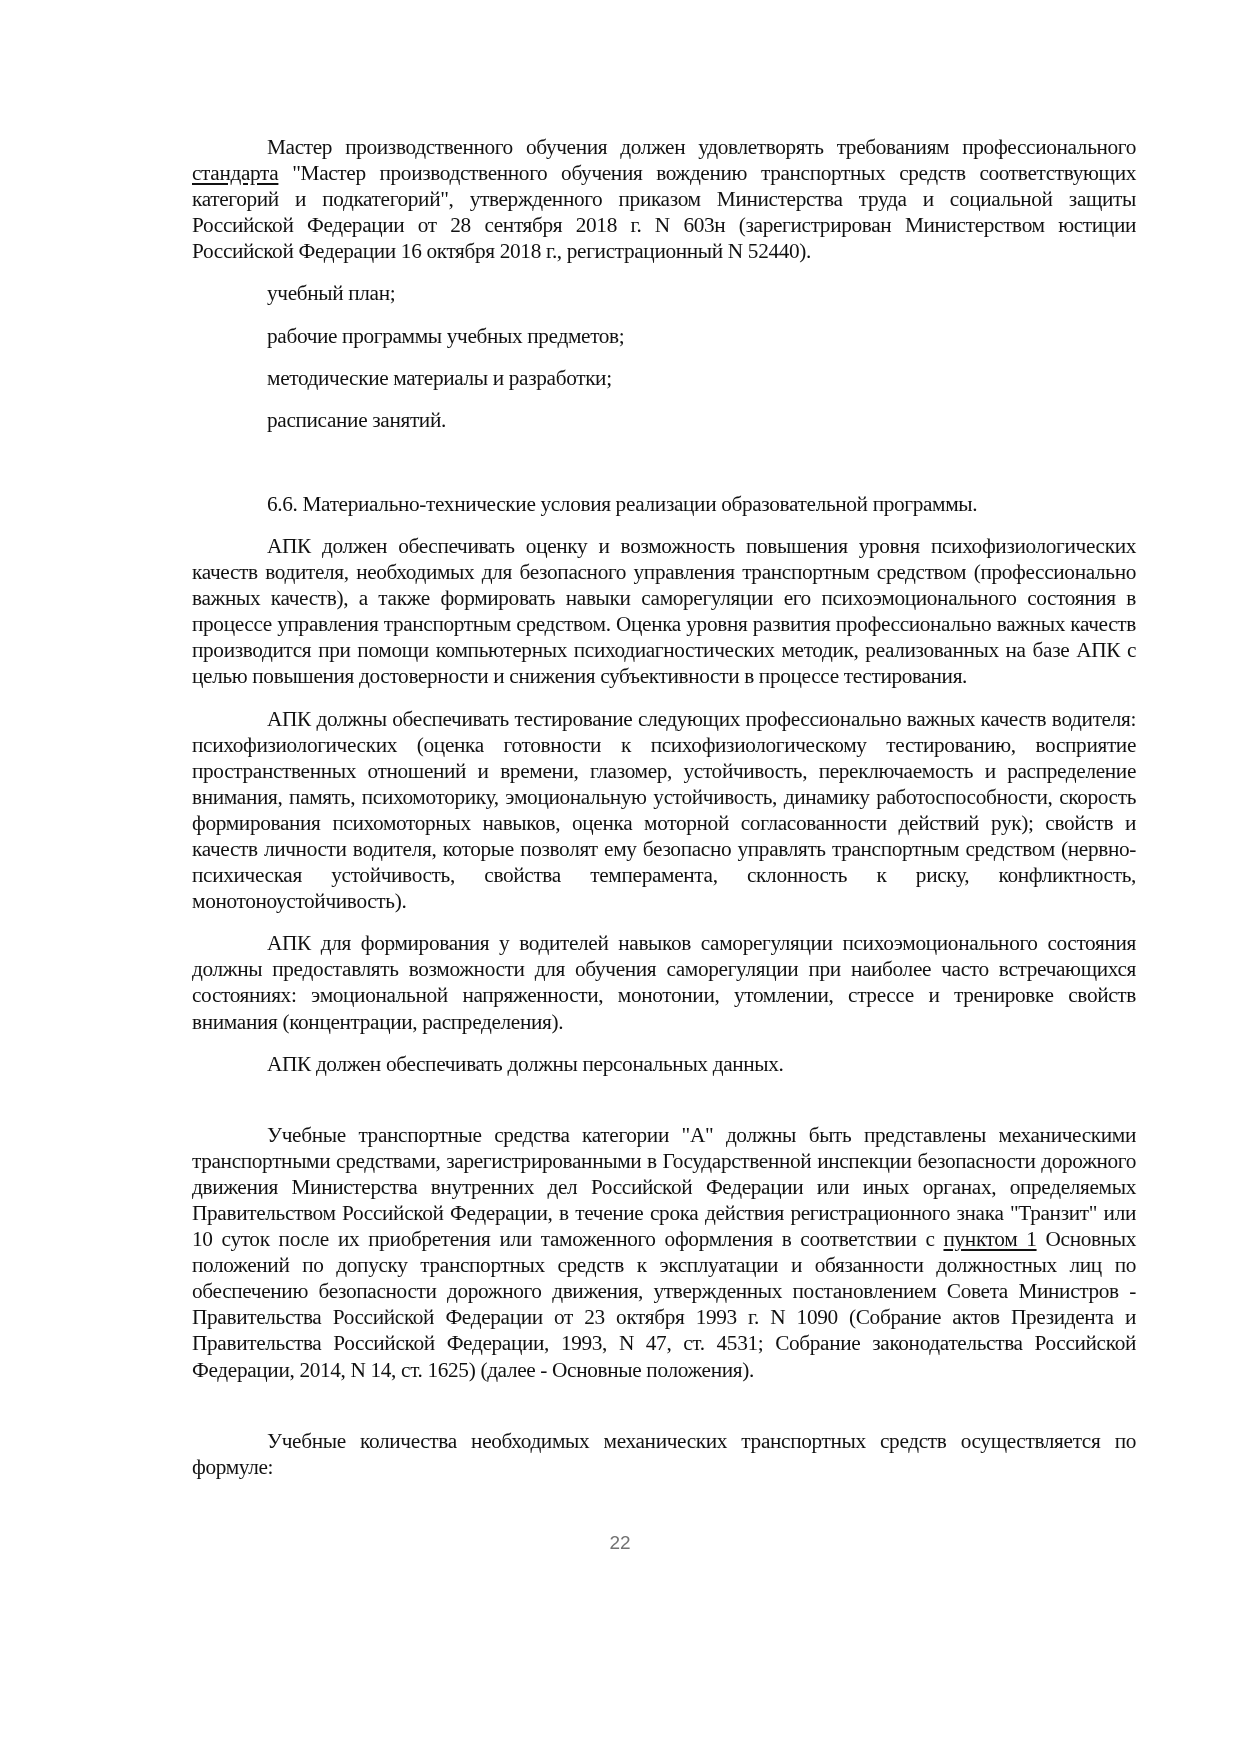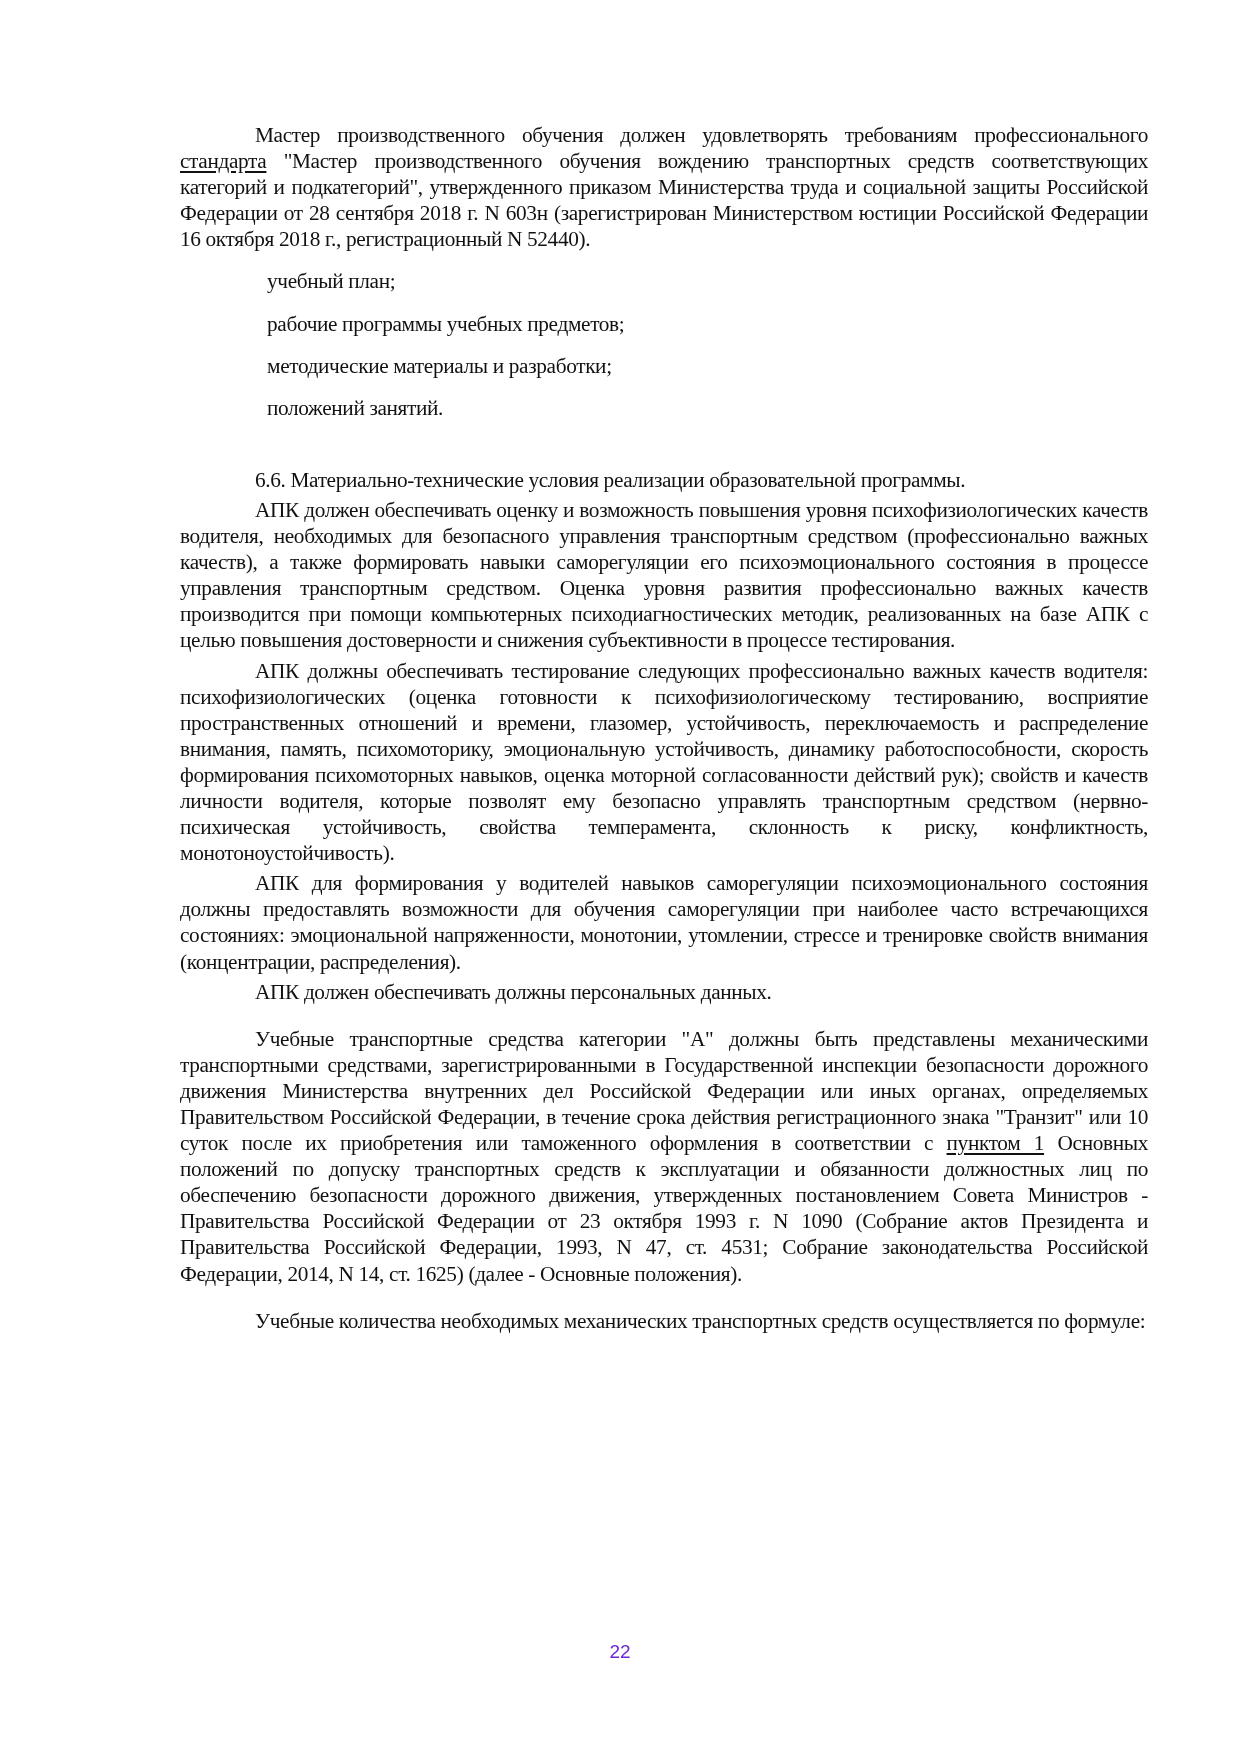--- a/index.html
+++ b/index.html
@@ -3,43 +3,43 @@
 <meta charset="utf-8">
 <style>
   html, body { margin: 0; padding: 0; background: #ffffff; }
   body { width: 1240px; height: 1755px; position: relative; overflow: hidden; }
   .page {
     position: absolute; left: 176px; top: 118px; width: 976px;
     font-family: "Liberation Serif", serif;
     font-size: 21.3px; line-height: 26.1px; color: #111;
     letter-spacing: -0.35px;
   }
-  .p { text-align: justify; margin: 4px; text-indent: 75px; }
+  .p { text-align: justify; margin: 16px; text-indent: 75px; }
   .list { margin: 0; padding: 0 0 0 75px; list-style: none; }
   .list li { margin: 16px; }
   .gap { height: 26px; }
   .gap-sm { height: 13px; }
   u.link { text-decoration: underline; text-underline-offset: 3px; }
   .pagenum {
-    position: absolute; left: 0; width: 1240px; top: 1641px; text-align: center;
-    font-family: "Liberation Sans", sans-serif; font-size: 19px; color: #6d28d9;
+    position: absolute; left: 0; width: 1240px; top: 1532px; text-align: center;
+    font-family: "Liberation Sans", sans-serif; font-size: 19px; color: #737373;
   }
 </style>
 </head>
 <body>
 
 <div class="page">
 
   <p class="p"><span>Мастер производственного обучения должен удовлетворять требованиям профессионального </span><u class="link">стандарта</u><span> "Мастер производственного обучения вождению транспортных средств соответствующих категорий и подкатегорий", утвержденного приказом Министерства труда и социальной защиты Российской Федерации от 28 сентября 2018 г. N 603н (зарегистрирован Министерством юстиции Российской Федерации 16 октября 2018 г., регистрационный N 52440).</span></p>
 
   <ul class="list">
     <li>учебный план;</li>
     <li>рабочие программы учебных предметов;</li>
     <li>методические материалы и разработки;</li>
-    <li>положений занятий.</li>
+    <li>расписание занятий.</li>
   </ul>
 
   <div class="gap"></div>
 
   <p class="p">6.6. Материально-технические условия реализации образовательной программы.</p>
   <p class="p">АПК должен обеспечивать оценку и возможность повышения уровня психофизиологических качеств водителя, необходимых для безопасного управления транспортным средством (профессионально важных качеств), а также формировать навыки саморегуляции его психоэмоционального состояния в процессе управления транспортным средством. Оценка уровня развития профессионально важных качеств производится при помощи компьютерных психодиагностических методик, реализованных на базе АПК с целью повышения достоверности и снижения субъективности в процессе тестирования.</p>
   <p class="p">АПК должны обеспечивать тестирование следующих профессионально важных качеств водителя: психофизиологических (оценка готовности к психофизиологическому тестированию, восприятие пространственных отношений и времени, глазомер, устойчивость, переключаемость и распределение внимания, память, психомоторику, эмоциональную устойчивость, динамику работоспособности, скорость формирования психомоторных навыков, оценка моторной согласованности действий рук); свойств и качеств личности водителя, которые позволят ему безопасно управлять транспортным средством (нервно-психическая устойчивость, свойства темперамента, склонность к риску, конфликтность, монотоноустойчивость).</p>
   <p class="p">АПК для формирования у водителей навыков саморегуляции психоэмоционального состояния должны предоставлять возможности для обучения саморегуляции при наиболее часто встречающихся состояниях: эмоциональной напряженности, монотонии, утомлении, стрессе и тренировке свойств внимания (концентрации, распределения).</p>
   <p class="p">АПК должен обеспечивать должны персональных данных.</p>
 

